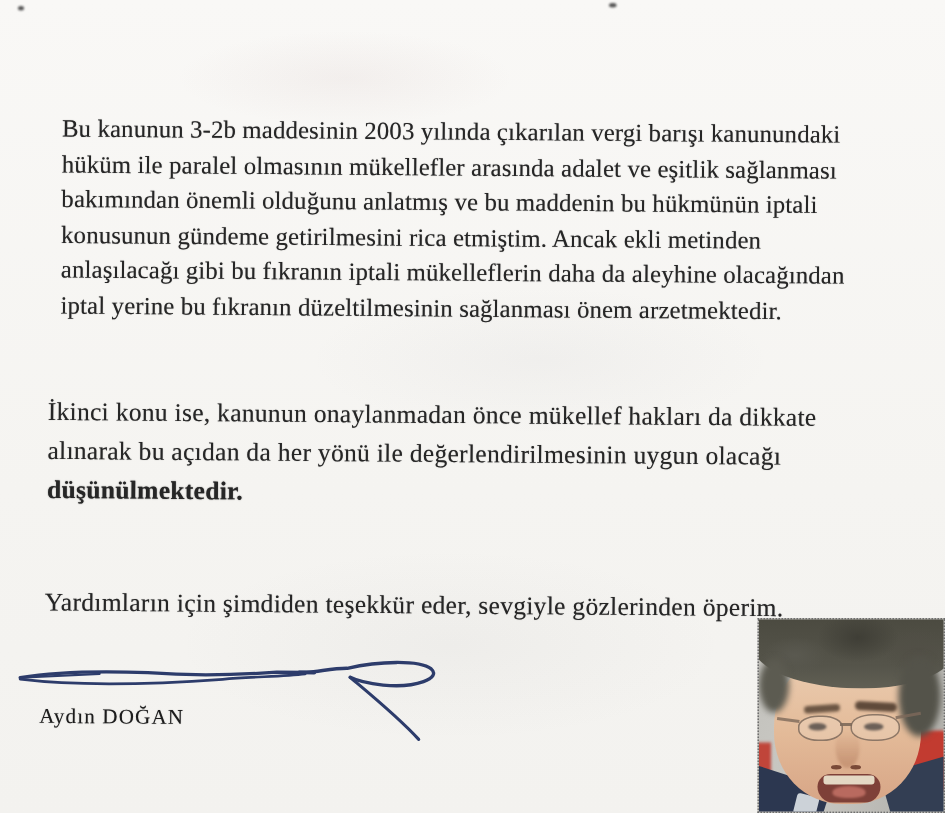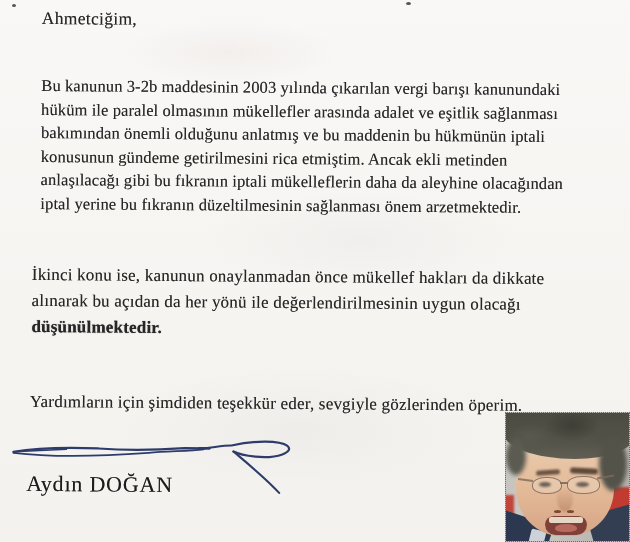--- a/index.html
+++ b/index.html
@@ -19,21 +19,21 @@
     color:#262626;
     text-shadow:0 0 0.6px rgba(50,50,50,0.55);
   }
   .greeting{position:absolute;left:42px;top:8px;font-size:17.5px;letter-spacing:0.3px;}
   .para{position:absolute;white-space:nowrap;}
   .p1{left:42px;top:74px;font-size:16.5px;line-height:23.6px;letter-spacing:0.1px;}
   .p2{left:34px;top:262px;font-size:17px;line-height:25.8px;letter-spacing:0.2px;}
   .p2 .ln:last-child{font-weight:bold;text-shadow:0 0 0.8px rgba(30,30,30,0.8);}
   .closing{position:absolute;left:33px;top:392px;font-size:17px;letter-spacing:0.2px;white-space:nowrap;}
   .sig{position:absolute;left:10px;top:438px;}
-  .sig-name{position:absolute;left:30px;top:471px;font-size:22px;letter-spacing:0.8px;color:#1c1c1c;}
+  .sig-name{position:absolute;left:30px;top:471px;font-size:14px;letter-spacing:0.8px;color:#1c1c1c;}
   
   .photo{
     position:absolute;left:505px;top:412px;width:125px;height:130px;
     box-sizing:border-box;border:1px dotted #6e6e6e;background:#bdbcb7;overflow:hidden;
   }
   .photo div{position:absolute;}
   .ph-bg{inset:0;background:linear-gradient(105deg,#c3c2bd 0%,#cac9c4 40%,#aeada8 100%);}
   .ph-red-r{right:-2px;top:74px;width:26px;height:40px;background:#c23b30;filter:blur(1.2px);border-radius:3px;}
   .ph-red-l{left:-2px;top:82px;width:10px;height:36px;background:#c0453a;filter:blur(1.2px);}
   .ph-shoulder-l{left:-10px;top:104px;width:54px;height:34px;background:#2c3750;transform:rotate(18deg);}
@@ -68,21 +68,20 @@
   .ph-tongue{left:49px;top:111px;width:22px;height:8px;background:#b96a5f;border-radius:50% 50% 40% 40%;filter:blur(0.6px);}
 </style>
 </head>
 <body>
 
 <div class="speck" style="left:12px;top:4px;width:4px;height:3px;"></div>
 <div class="speck" style="left:406px;top:2px;width:5px;height:3px;"></div>
 
 <div class="letter">
 
-  <div class="greeting">Ahmetciğim,</div>
 
   <div class="para p1">
     <div class="ln">Bu kanunun  3-2b maddesinin 2003 yılında çıkarılan vergi barışı kanunundaki</div>
     <div class="ln">hüküm ile paralel olmasının mükellefler arasında adalet ve eşitlik sağlanması</div>
     <div class="ln">bakımından önemli olduğunu anlatmış ve bu maddenin  bu hükmünün iptali</div>
     <div class="ln">konusunun gündeme getirilmesini rica etmiştim. Ancak ekli metinden</div>
     <div class="ln">anlaşılacağı gibi bu fıkranın iptali mükelleflerin daha da aleyhine olacağından</div>
     <div class="ln">iptal yerine bu fıkranın düzeltilmesinin sağlanması önem arzetmektedir.</div>
   </div>
 

